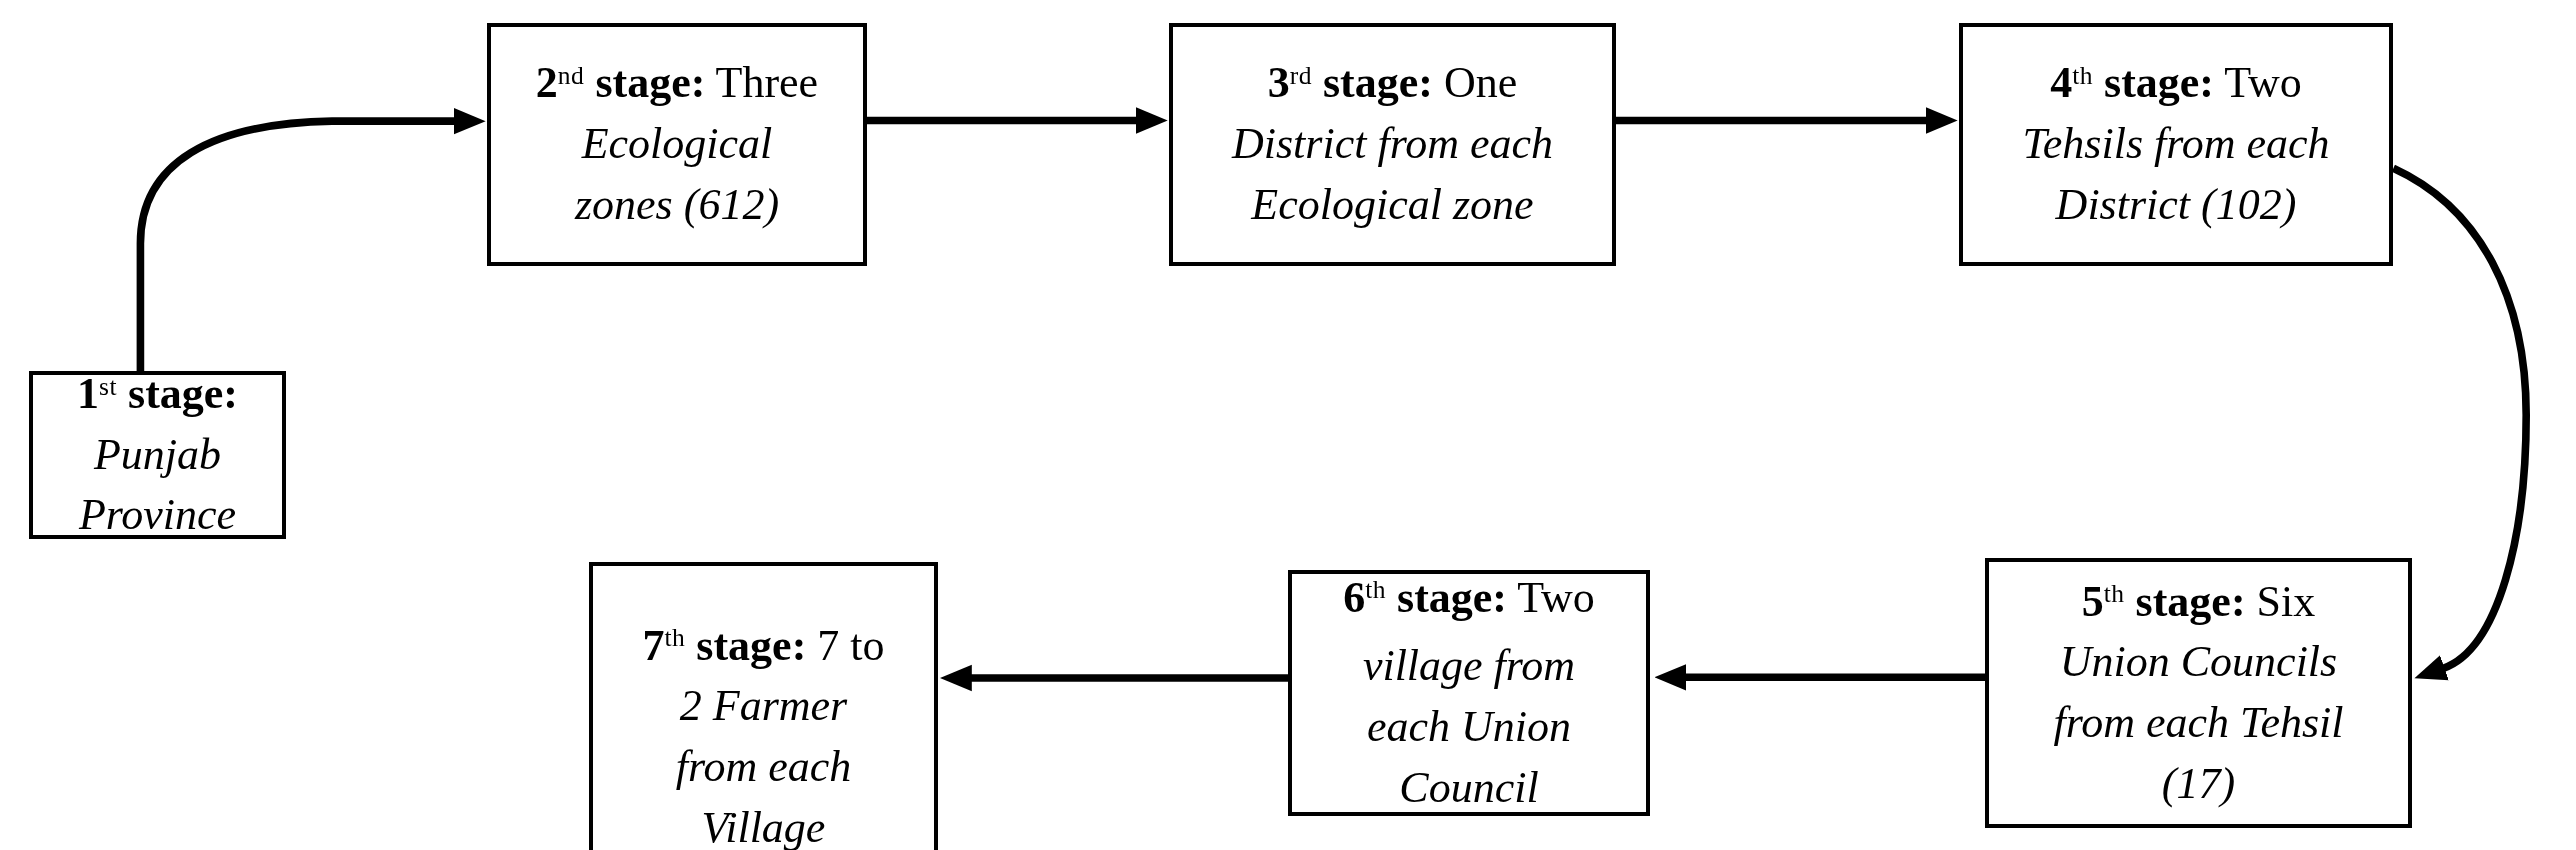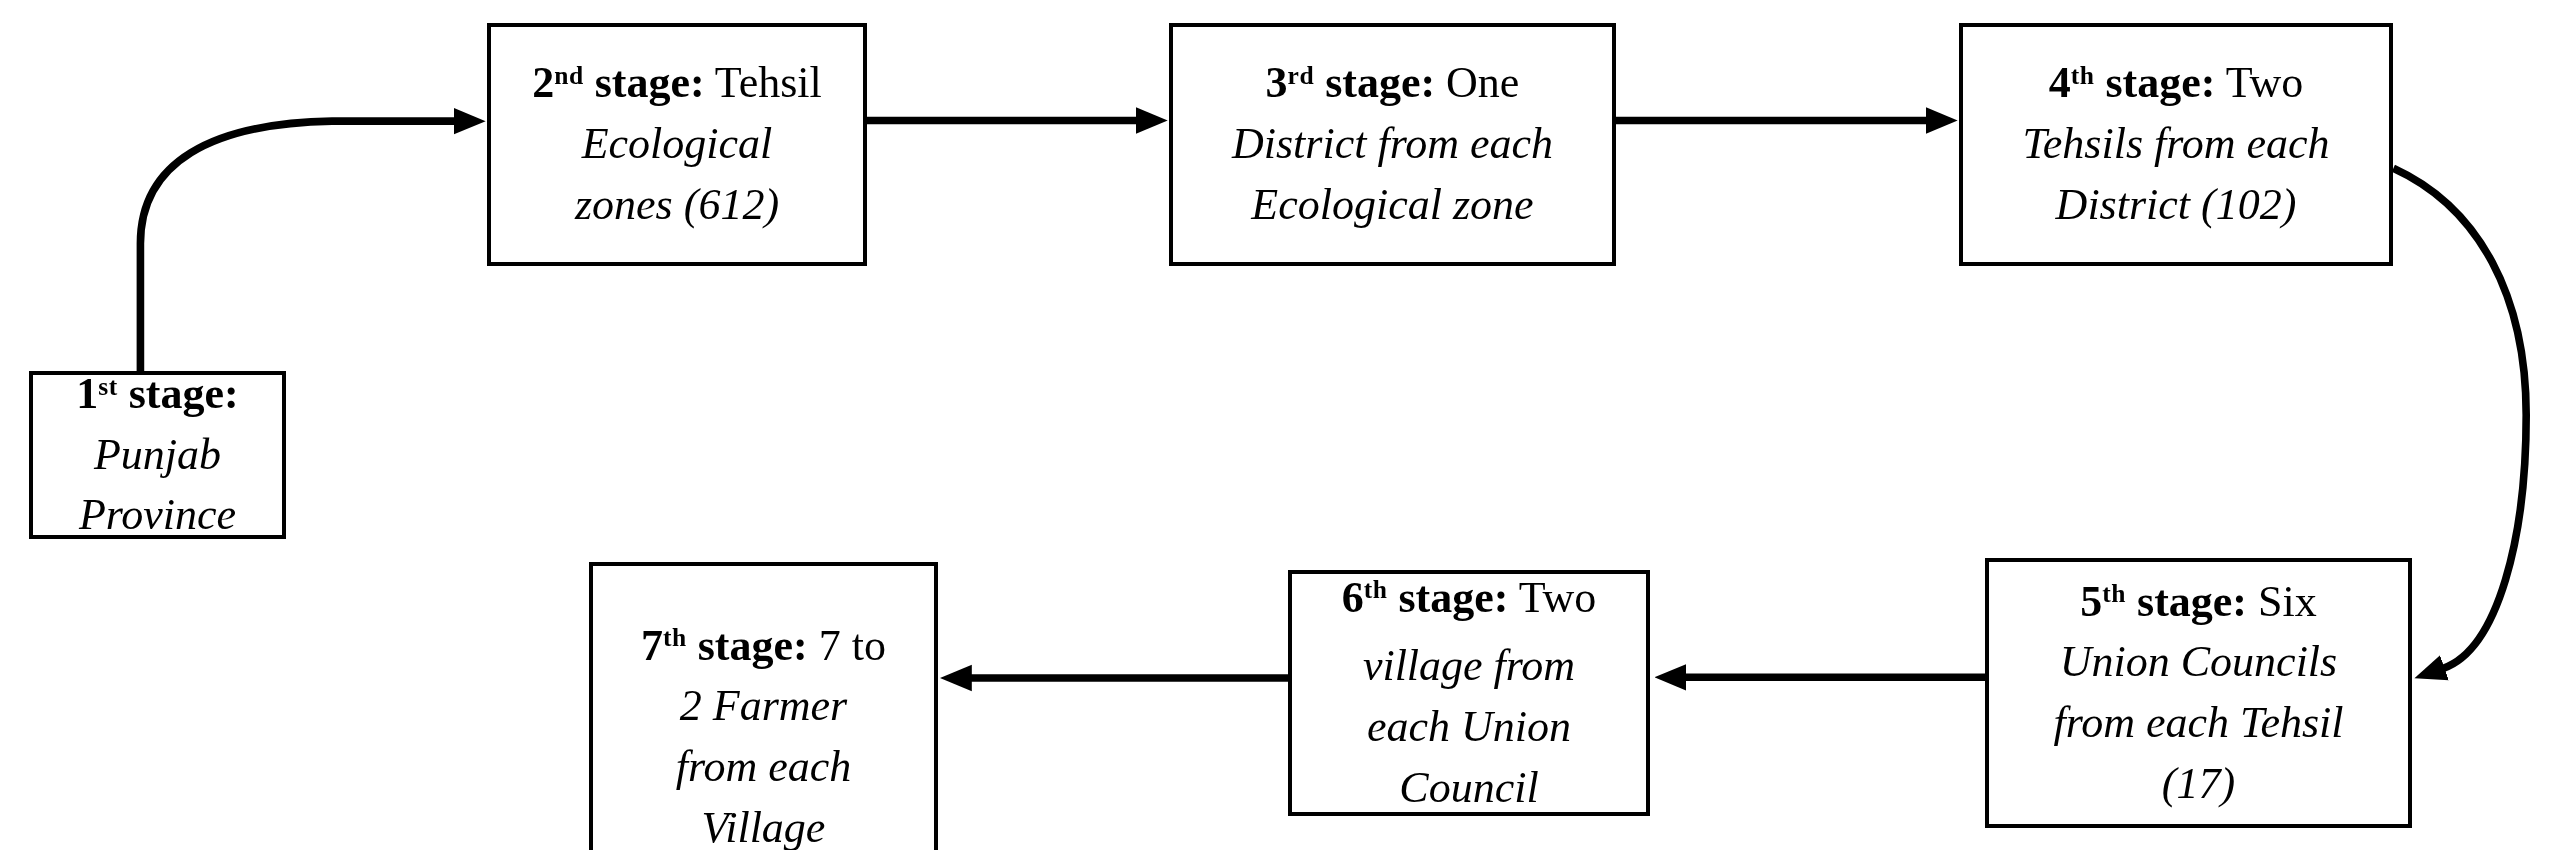--- a/index.html
+++ b/index.html
@@ -29,21 +29,21 @@
     justify-content: center;
     align-items: center;
     text-align: center;
     font-size: 44px;
     line-height: 1.38;
     padding: 4.2px 7px;
   }
   .stage-box .line1 { white-space: nowrap; }
   .stage-box .head { font-weight: bold; }
   .stage-box sup.ord {
-    font-weight: bold;
+    font-weight: normal;
     font-size: 0.58em;
     position: relative;
     top: -0.52em;
     vertical-align: baseline;
     letter-spacing: 0.02em;
   }
   .stage-box .body { white-space: pre-line; font-style: italic; }
 
   
   #box1 { left: 29px;   top: 371px; width: 257px; height: 168px; }
@@ -73,21 +73,21 @@
     <path d="M 1862 980 L 1403 980" fill="none" stroke="#000000" stroke-width="11" marker-end="url(#head)"></path>
   </svg>
 
   <div class="stage-box" id="box1">
     <div class="line1"><span class="head"><span>1</span><sup class="ord">st</sup> <span>stage:</span></span><span></span></div>
     <div class="body">Punjab
 Province</div>
   </div>
 
   <div class="stage-box" id="box2">
-    <div class="line1"><span class="head"><span>2</span><sup class="ord">nd</sup> <span>stage:</span></span><span> Tehsil</span></div>
+    <div class="line1"><span class="head"><span>2</span><sup class="ord">nd</sup> <span>stage:</span></span><span> Three</span></div>
     <div class="body">Ecological
 zones (612)</div>
   </div>
 
   <div class="stage-box" id="box3">
     <div class="line1"><span class="head"><span>3</span><sup class="ord">rd</sup> <span>stage:</span></span><span> One</span></div>
     <div class="body">District from each
 Ecological zone</div>
   </div>
 

